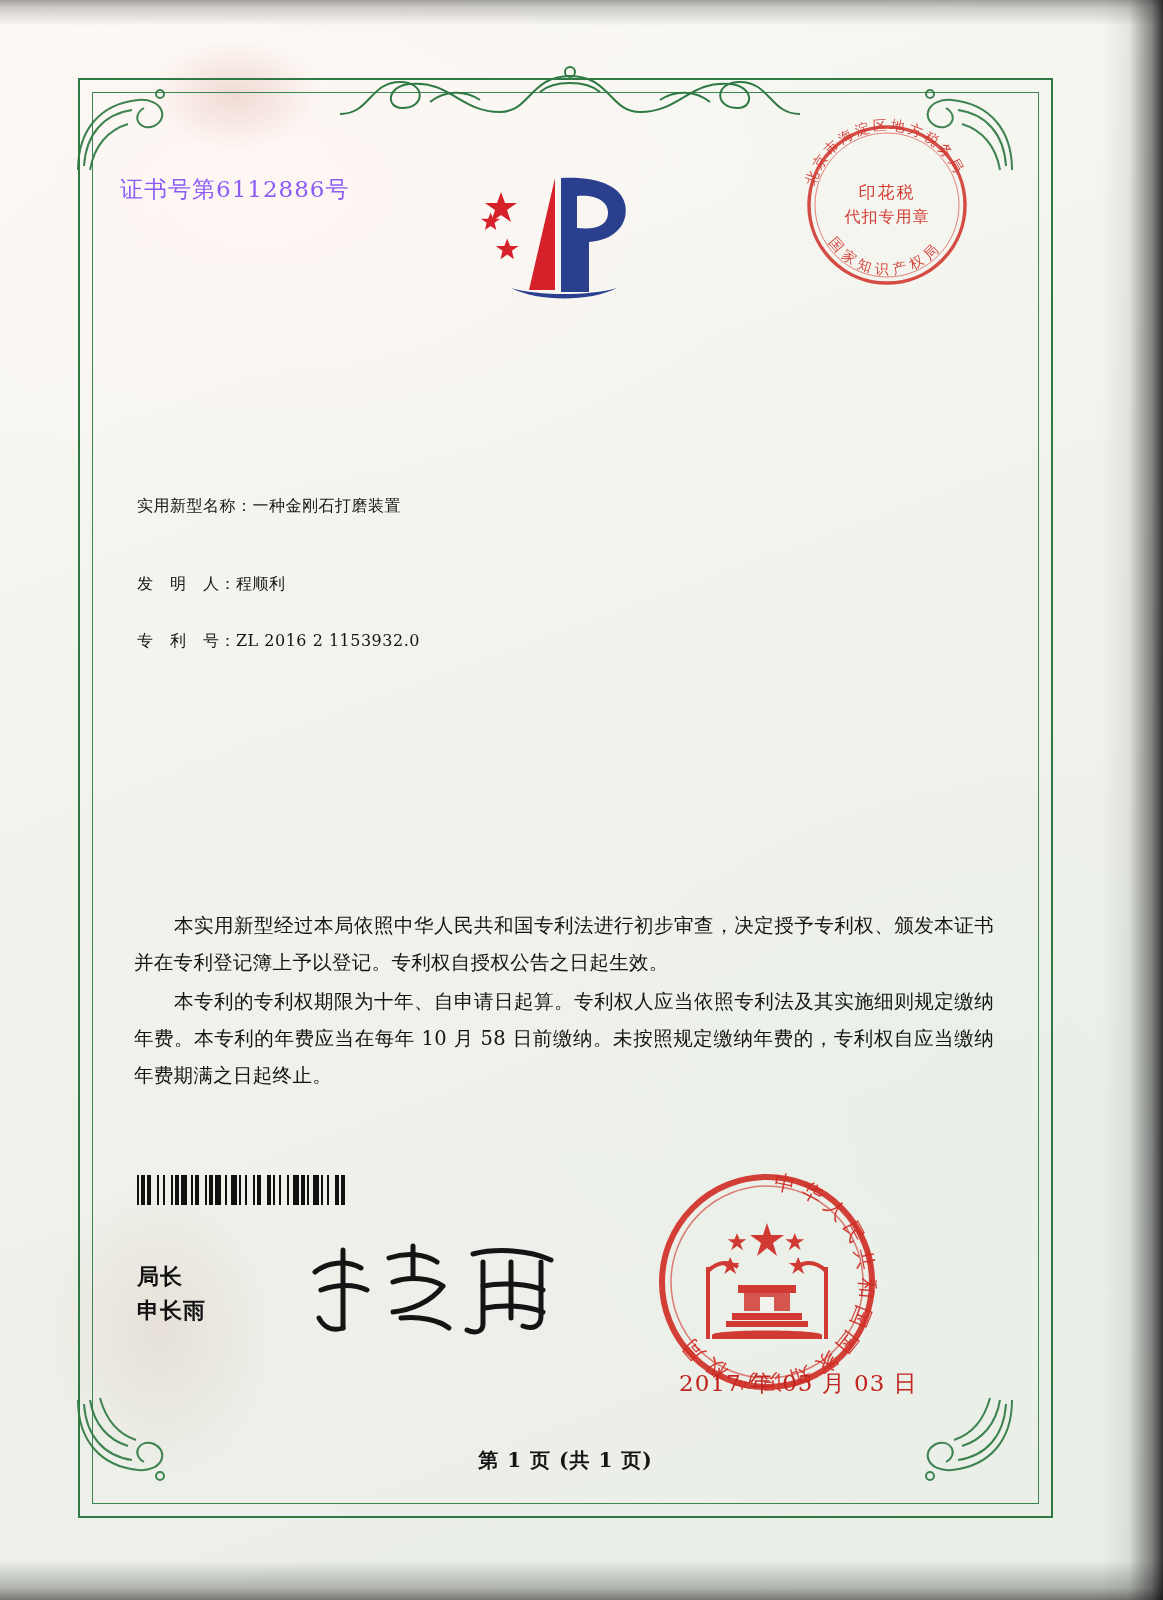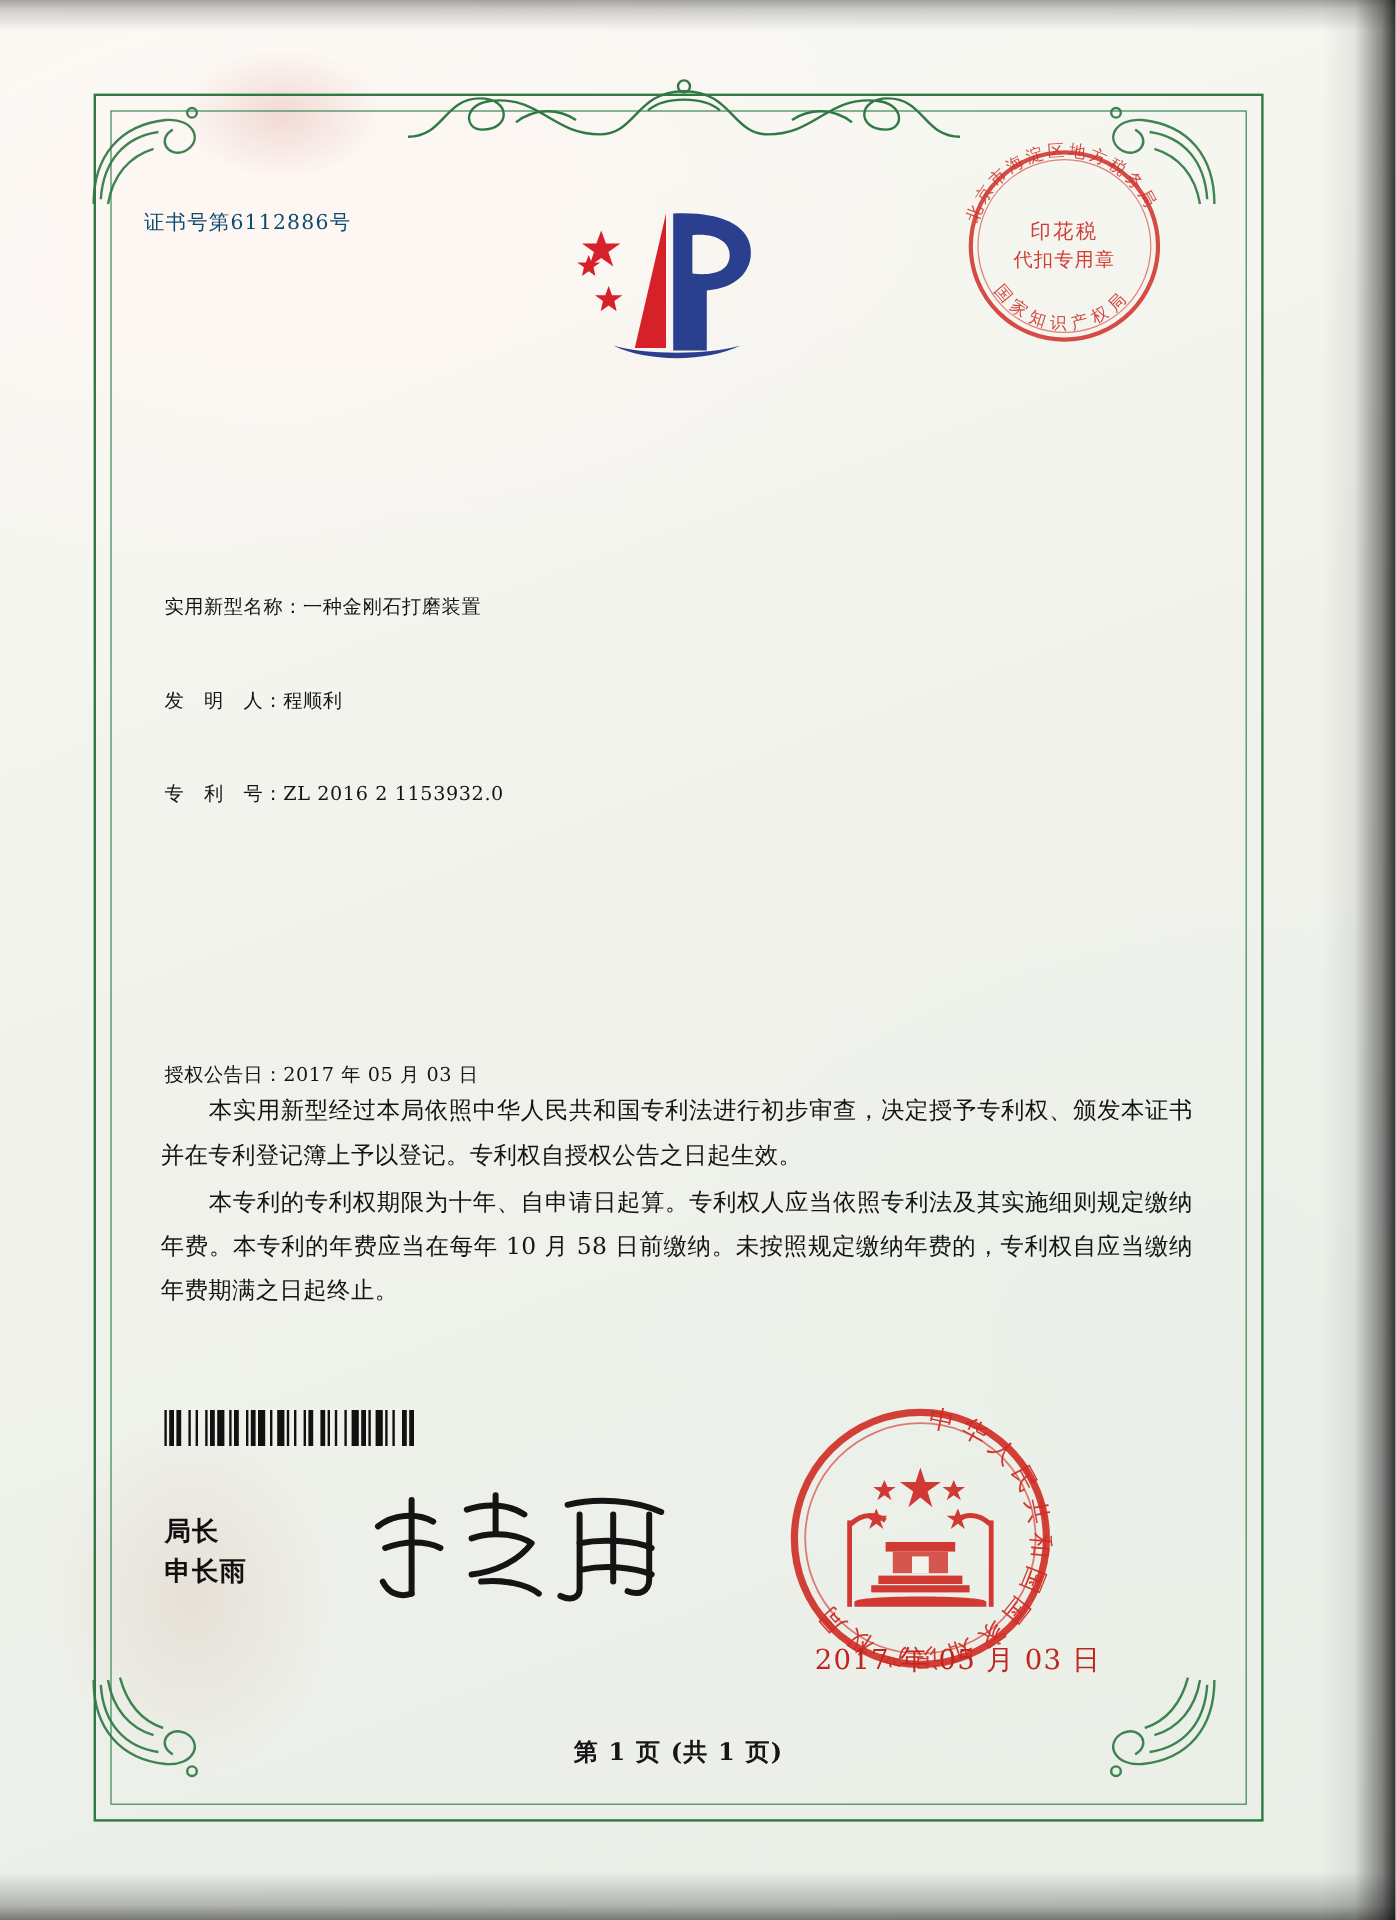--- a/index.html
+++ b/index.html
@@ -103,23 +103,23 @@
   
   #content {
     position: absolute;
     left: 92px; top: 92px;
     width: 947px; height: 1412px;
   }
 
   #cert-number {
     position: absolute;
     left: 28px; top: 82px;
-    font-size: 17px;
+    font-size: 23px;
     letter-spacing: 1px;
-    color: #0c4a6e;
+    color: #8b5cf6;
     font-family: "DejaVu Serif", "Liberation Serif", serif;
     white-space: nowrap;
   }
 
   
   #logo {
     position: absolute;
     left: 385px; top: 78px;
     width: 160px; height: 135px;
   }
@@ -326,29 +326,26 @@
 
 
     <div class="field-row" style="top:404px;">
       <span>实用新型名称：</span><span>一种金刚石打磨装置</span>
     </div>
 
     <div class="field-row" style="top:482px;">
       <span>发　明　人：</span><span>程顺利</span>
     </div>
 
-    <div class="field-row" style="top:560px;text-align:right;">
+    <div class="field-row" style="top:539px;text-align:right;">
       <span>专　利　号：</span><span>ZL 2016 2 1153932.0</span>
     </div>
 
 
 
-    <div class="field-row" style="top:794px;">
-      <span>授权公告日：</span><span>2017 年 05 月 03 日</span>
-    </div>
 
     <div id="body-paragraphs">
       <p>本实用新型经过本局依照中华人民共和国专利法进行初步审查，决定授予专利权、颁发本证书并在专利登记簿上予以登记。专利权自授权公告之日起生效。</p>
       <p>本专利的专利权期限为十年、自申请日起算。专利权人应当依照专利法及其实施细则规定缴纳年费。本专利的年费应当在每年 10 月 58 日前缴纳。未按照规定缴纳年费的，专利权自应当缴纳年费期满之日起终止。</p>
     </div>
 
     <div id="barcode">
         <i style="width: 2px; background: rgb(17, 17, 17);"></i>
         <i style="width: 2px; background: transparent;"></i>
         <i style="width: 4px; background: rgb(17, 17, 17);"></i>

